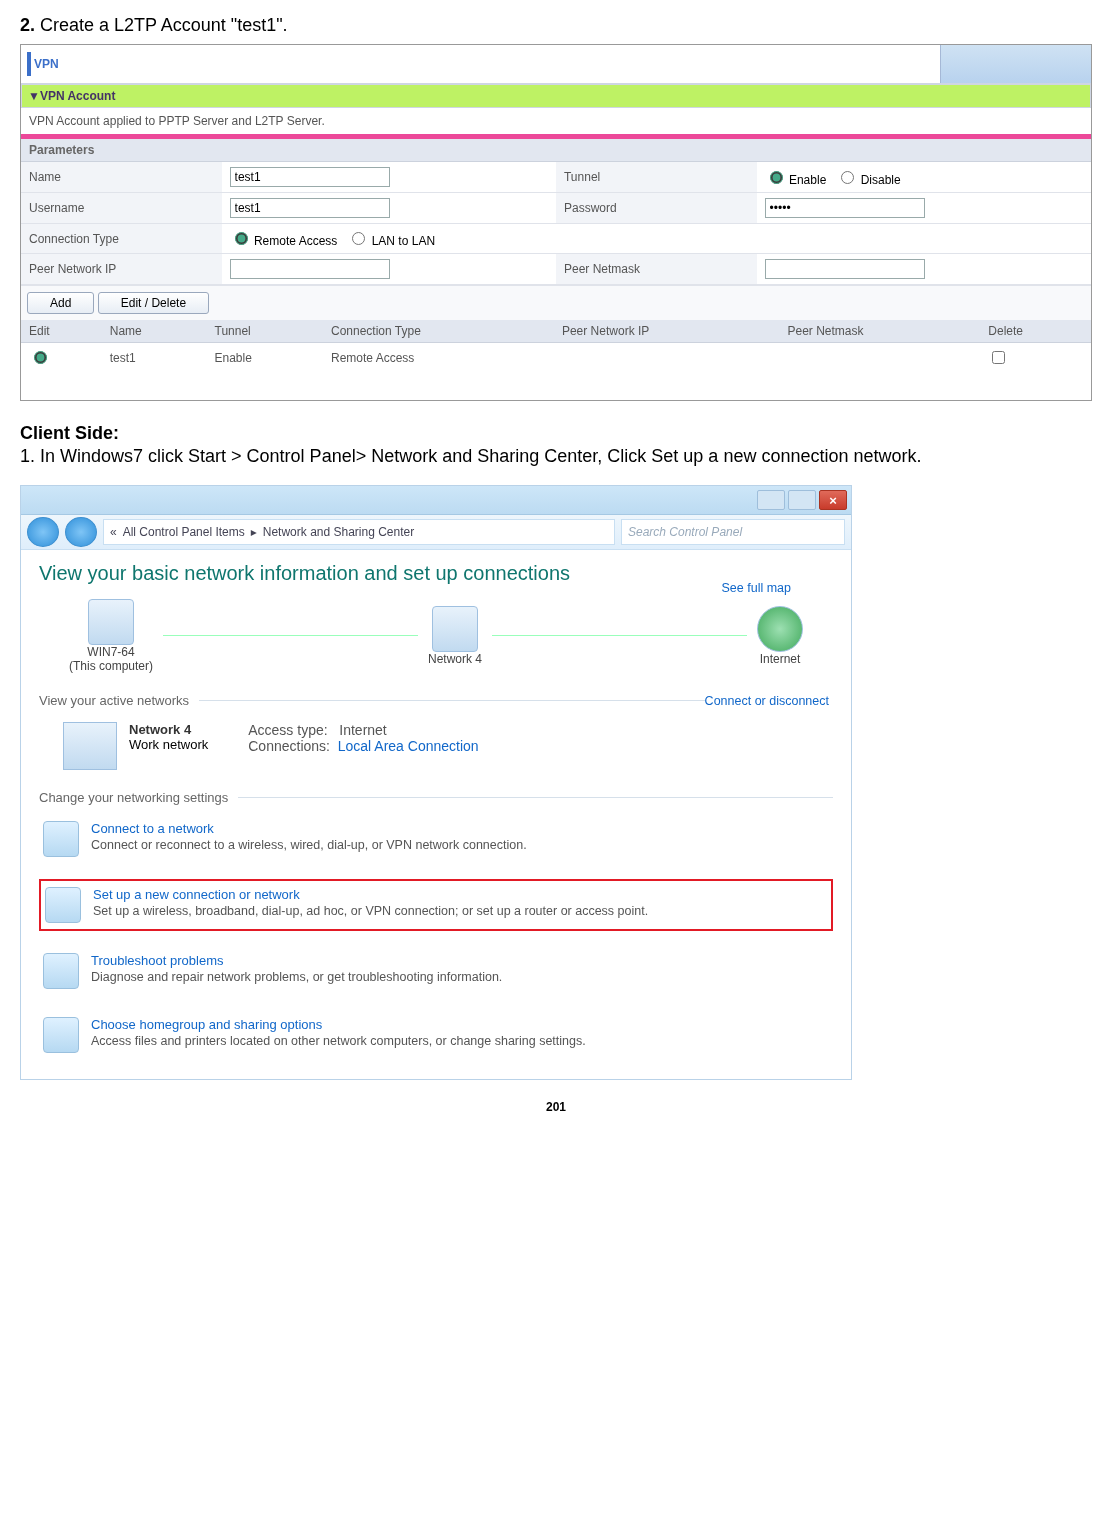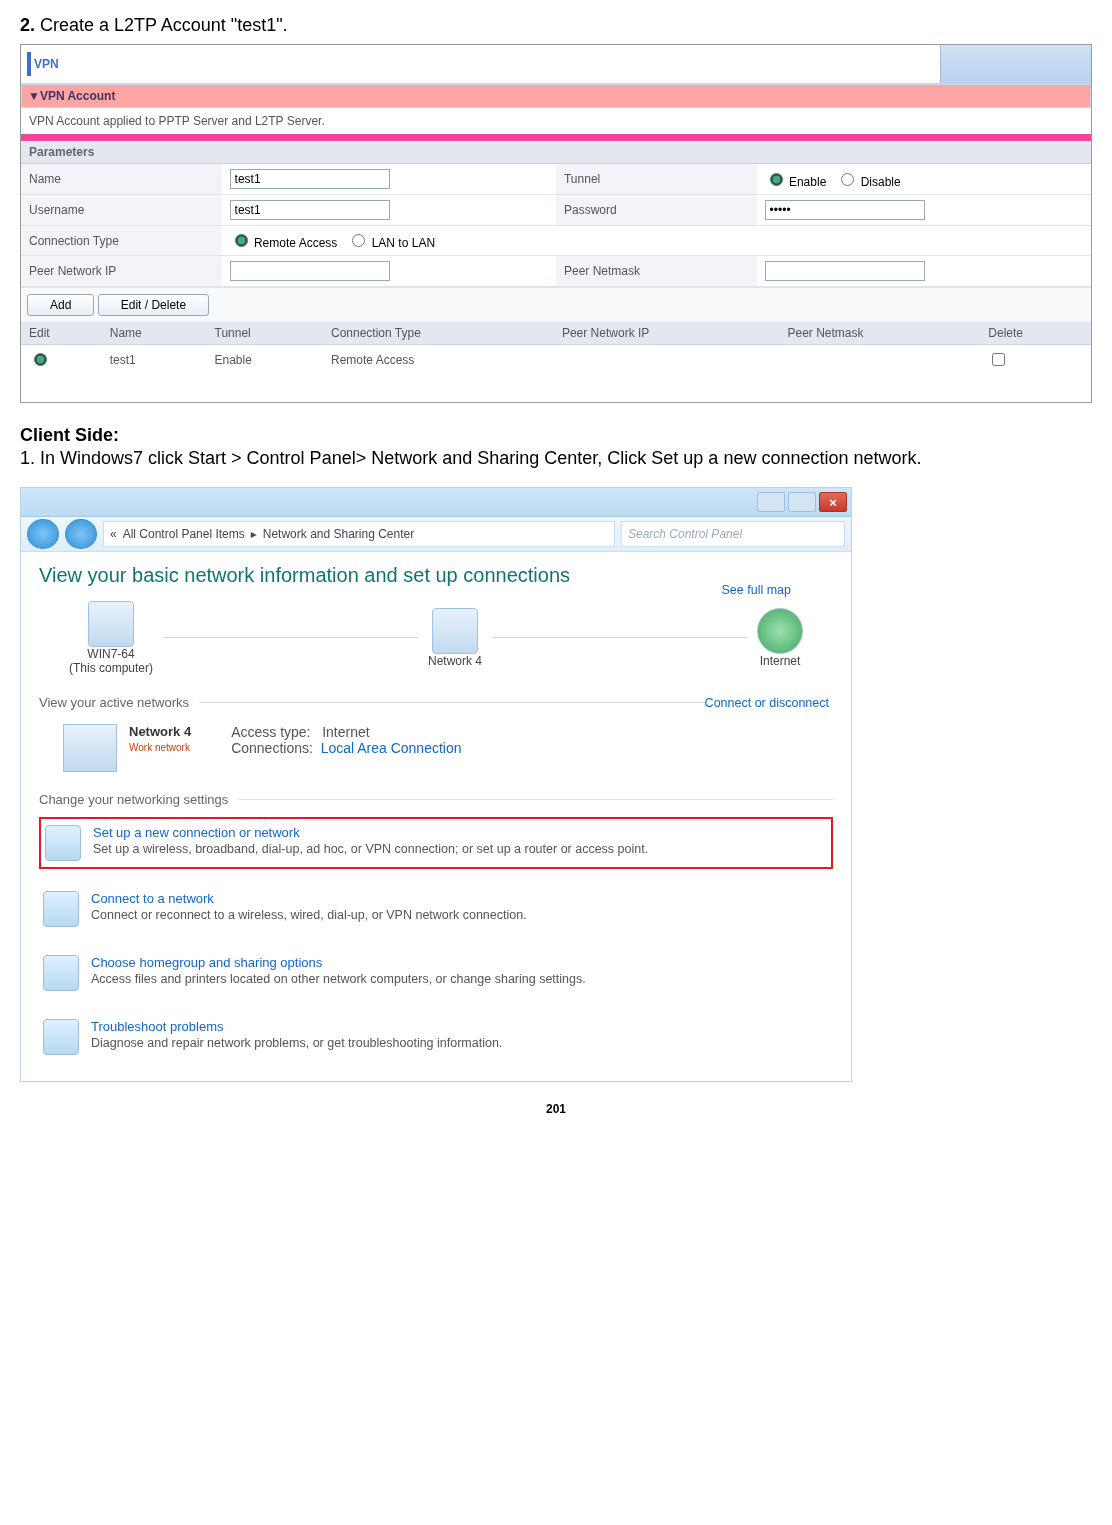--- a/index.html
+++ b/index.html
@@ -41,27 +41,27 @@
     padding-left:6px;
   }
   .vpn-bar { width:4px; background:#3b6fc9; height:24px; }
   .vpn-title { color:#3b6fc9; font-weight:bold; font-size:12px; }
   .router-header-right {
     width:150px;
     background: linear-gradient(#cfe2f3,#b8d2ee);
     border-left:1px solid #a5b8d6;
   }
   .section-head {
-    background:#fca5a5;
+    background:#bef264;
     border:1px solid #cfd6e3;
     padding:4px 6px;
     color:#436; font-weight:bold; font-size:12px;
   }
   .section-caption {
-    padding:6px 8px; color:#555; border-bottom:7px solid #ec4899;
+    padding:6px 8px; color:#555; border-bottom:5px solid #ec4899;
   }
   .param-head {
     background:#e2e7f0;
     border-bottom:1px solid #ccd2dd;
     padding:4px 8px; font-weight:bold; color:#666;
   }
   .form-table { width:100%; border-collapse:collapse; }
   .form-table td {
     padding:5px 8px; border-bottom:1px solid #e0e3ea;
     vertical-align:middle;
@@ -141,21 +141,21 @@
   .map-icon { width:44px;height:44px; background:linear-gradient(#e8f2fb,#c1daf0); border:1px solid #9fc0e0; border-radius:4px;}
   .map-line { flex:1; height:1px; border-top:1.5px solid #9fb; }
   .see-link { position:absolute; right:12px; top:-18px; color:#1167c9; font-size:12.5px;}
   .subhead-row { display:flex; align-items:center; color:#666; margin:20px 0 6px 0; }
   .subhead-row .line { flex:1; height:1px; background:#d6e0ea; margin-left:10px;}
   .subhead-row .connlink { color:#1167c9; margin-left:auto; margin-right:4px; font-size:12.5px;}
   .net-block { display:flex; gap:40px; }
   .netitem { display:flex; gap:12px; }
   .neticon { width:52px;height:46px; background:linear-gradient(#e8f2fb,#c1daf0); border:1px solid #9fc0e0; }
   .netinfo b { color:#333; }
-  .netinfo .wk { color:#c2410c; font-size:10px;}
+  .netinfo .wk { color:#000000; font-size:13px;}
   .accessinfo { font-size:14px; color:#555; }
   .accessinfo span.link { color:#1167c9; }
   .row-sep { margin-top:20px; color:#666; }
   .opt-list { margin-top:10px; display:flex; flex-direction:column; gap:16px; }
   .opt { display:flex; gap:12px; padding:6px 4px;}
   .opt.highlight { border:2px solid #e21a25; }
   .opt-icon { width:34px; height:34px; background:linear-gradient(#dff1ff,#b6d9f2); border:1px solid #9ac0de; border-radius:4px;}
   .opt-text .t { color:#1167c9; font-size:13px; }
   .opt-text .d { color:#555; font-size:12.5px; margin-top:2px;}
   .page-num { text-align:center; font-size:12px; margin-top:20px;font-weight:bold;}
@@ -298,46 +298,46 @@
         <div class="accessinfo">
           <span>Access type:</span>&nbsp;&nbsp;&nbsp;<span>Internet</span><br>
           <span>Connections:</span>&nbsp;&nbsp;<span class="link">Local Area Connection</span>
         </div>
       </div>
       <div class="subhead-row row-sep">
         <span>Change your networking settings</span>
         <div class="line"></div>
       </div>
       <div class="opt-list">
+        <div class="opt">
+          <div class="opt-icon"></div>
+          <div class="opt-text">
+            <div class="t">Connect to a network</div>
+            <div class="d">Connect or reconnect to a wireless, wired, dial-up, or VPN network connection.</div>
+          </div>
+        </div>
         <div class="opt highlight">
           <div class="opt-icon"></div>
           <div class="opt-text">
             <div class="t">Set up a new connection or network</div>
             <div class="d">Set up a wireless, broadband, dial-up, ad hoc, or VPN connection; or set up a router or access point.</div>
           </div>
         </div>
         <div class="opt">
           <div class="opt-icon"></div>
           <div class="opt-text">
-            <div class="t">Connect to a network</div>
-            <div class="d">Connect or reconnect to a wireless, wired, dial-up, or VPN network connection.</div>
+            <div class="t">Troubleshoot problems</div>
+            <div class="d">Diagnose and repair network problems, or get troubleshooting information.</div>
           </div>
         </div>
         <div class="opt">
           <div class="opt-icon"></div>
           <div class="opt-text">
             <div class="t">Choose homegroup and sharing options</div>
             <div class="d">Access files and printers located on other network computers, or change sharing settings.</div>
           </div>
         </div>
-        <div class="opt">
-          <div class="opt-icon"></div>
-          <div class="opt-text">
-            <div class="t">Troubleshoot problems</div>
-            <div class="d">Diagnose and repair network problems, or get troubleshooting information.</div>
-          </div>
-        </div>
       </div>
     </div>
   </div>
 </div>
 
 <div class="page-num">201</div>
 
 </body></html>

